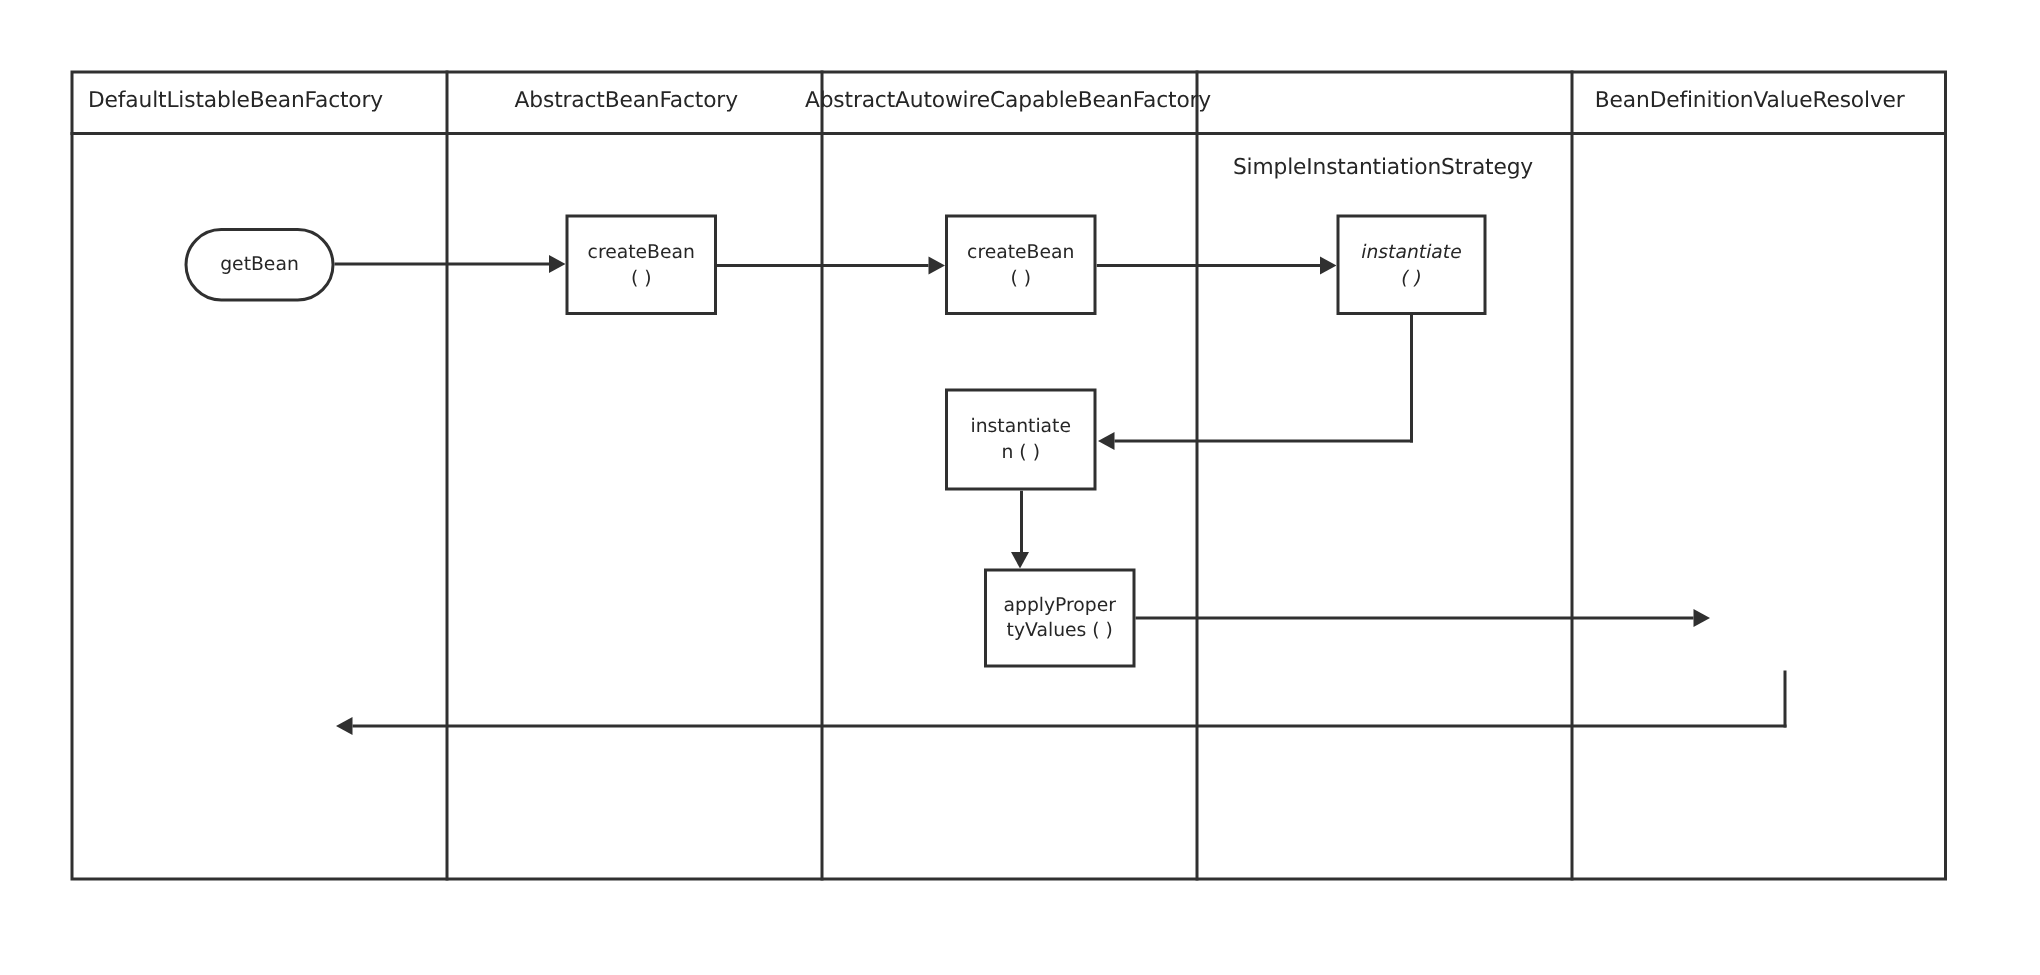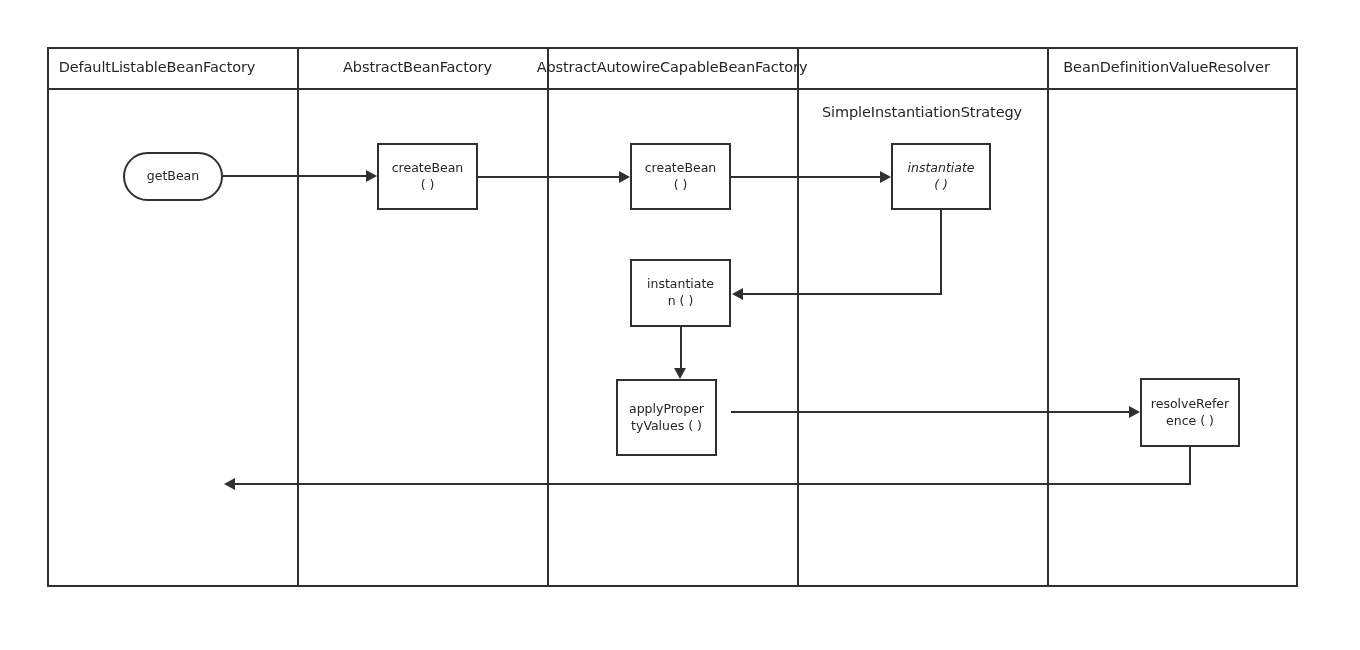--- a/index.html
+++ b/index.html
@@ -157,20 +157,18 @@
 
   <div class="node rect" style="left:630px; top:143px; width:101px; height:67px;">createBean
 ( )</div>
 
   <div class="node rect" style="left:891px; top:143px; width:100px; height:67px;font-style:italic;">instantiate
 ( )</div>
 
   <div class="node rect" style="left:630px; top:259px; width:101px; height:68px;">instantiate
 n ( )</div>
 
-  <div class="node rect" style="left:616px; top:379px; width:101px; height:77px;">applyProper
+  <div class="node rect" style="left:656px; top:379px; width:101px; height:66px;">applyProper
 tyValues ( )</div>
 
-  <div class="node rect" style="left:1140px; top:378px; width:100px; height:69px;">resolveRefer
-ence ( )</div>
 
 
 </div>
 
 </body></html>

